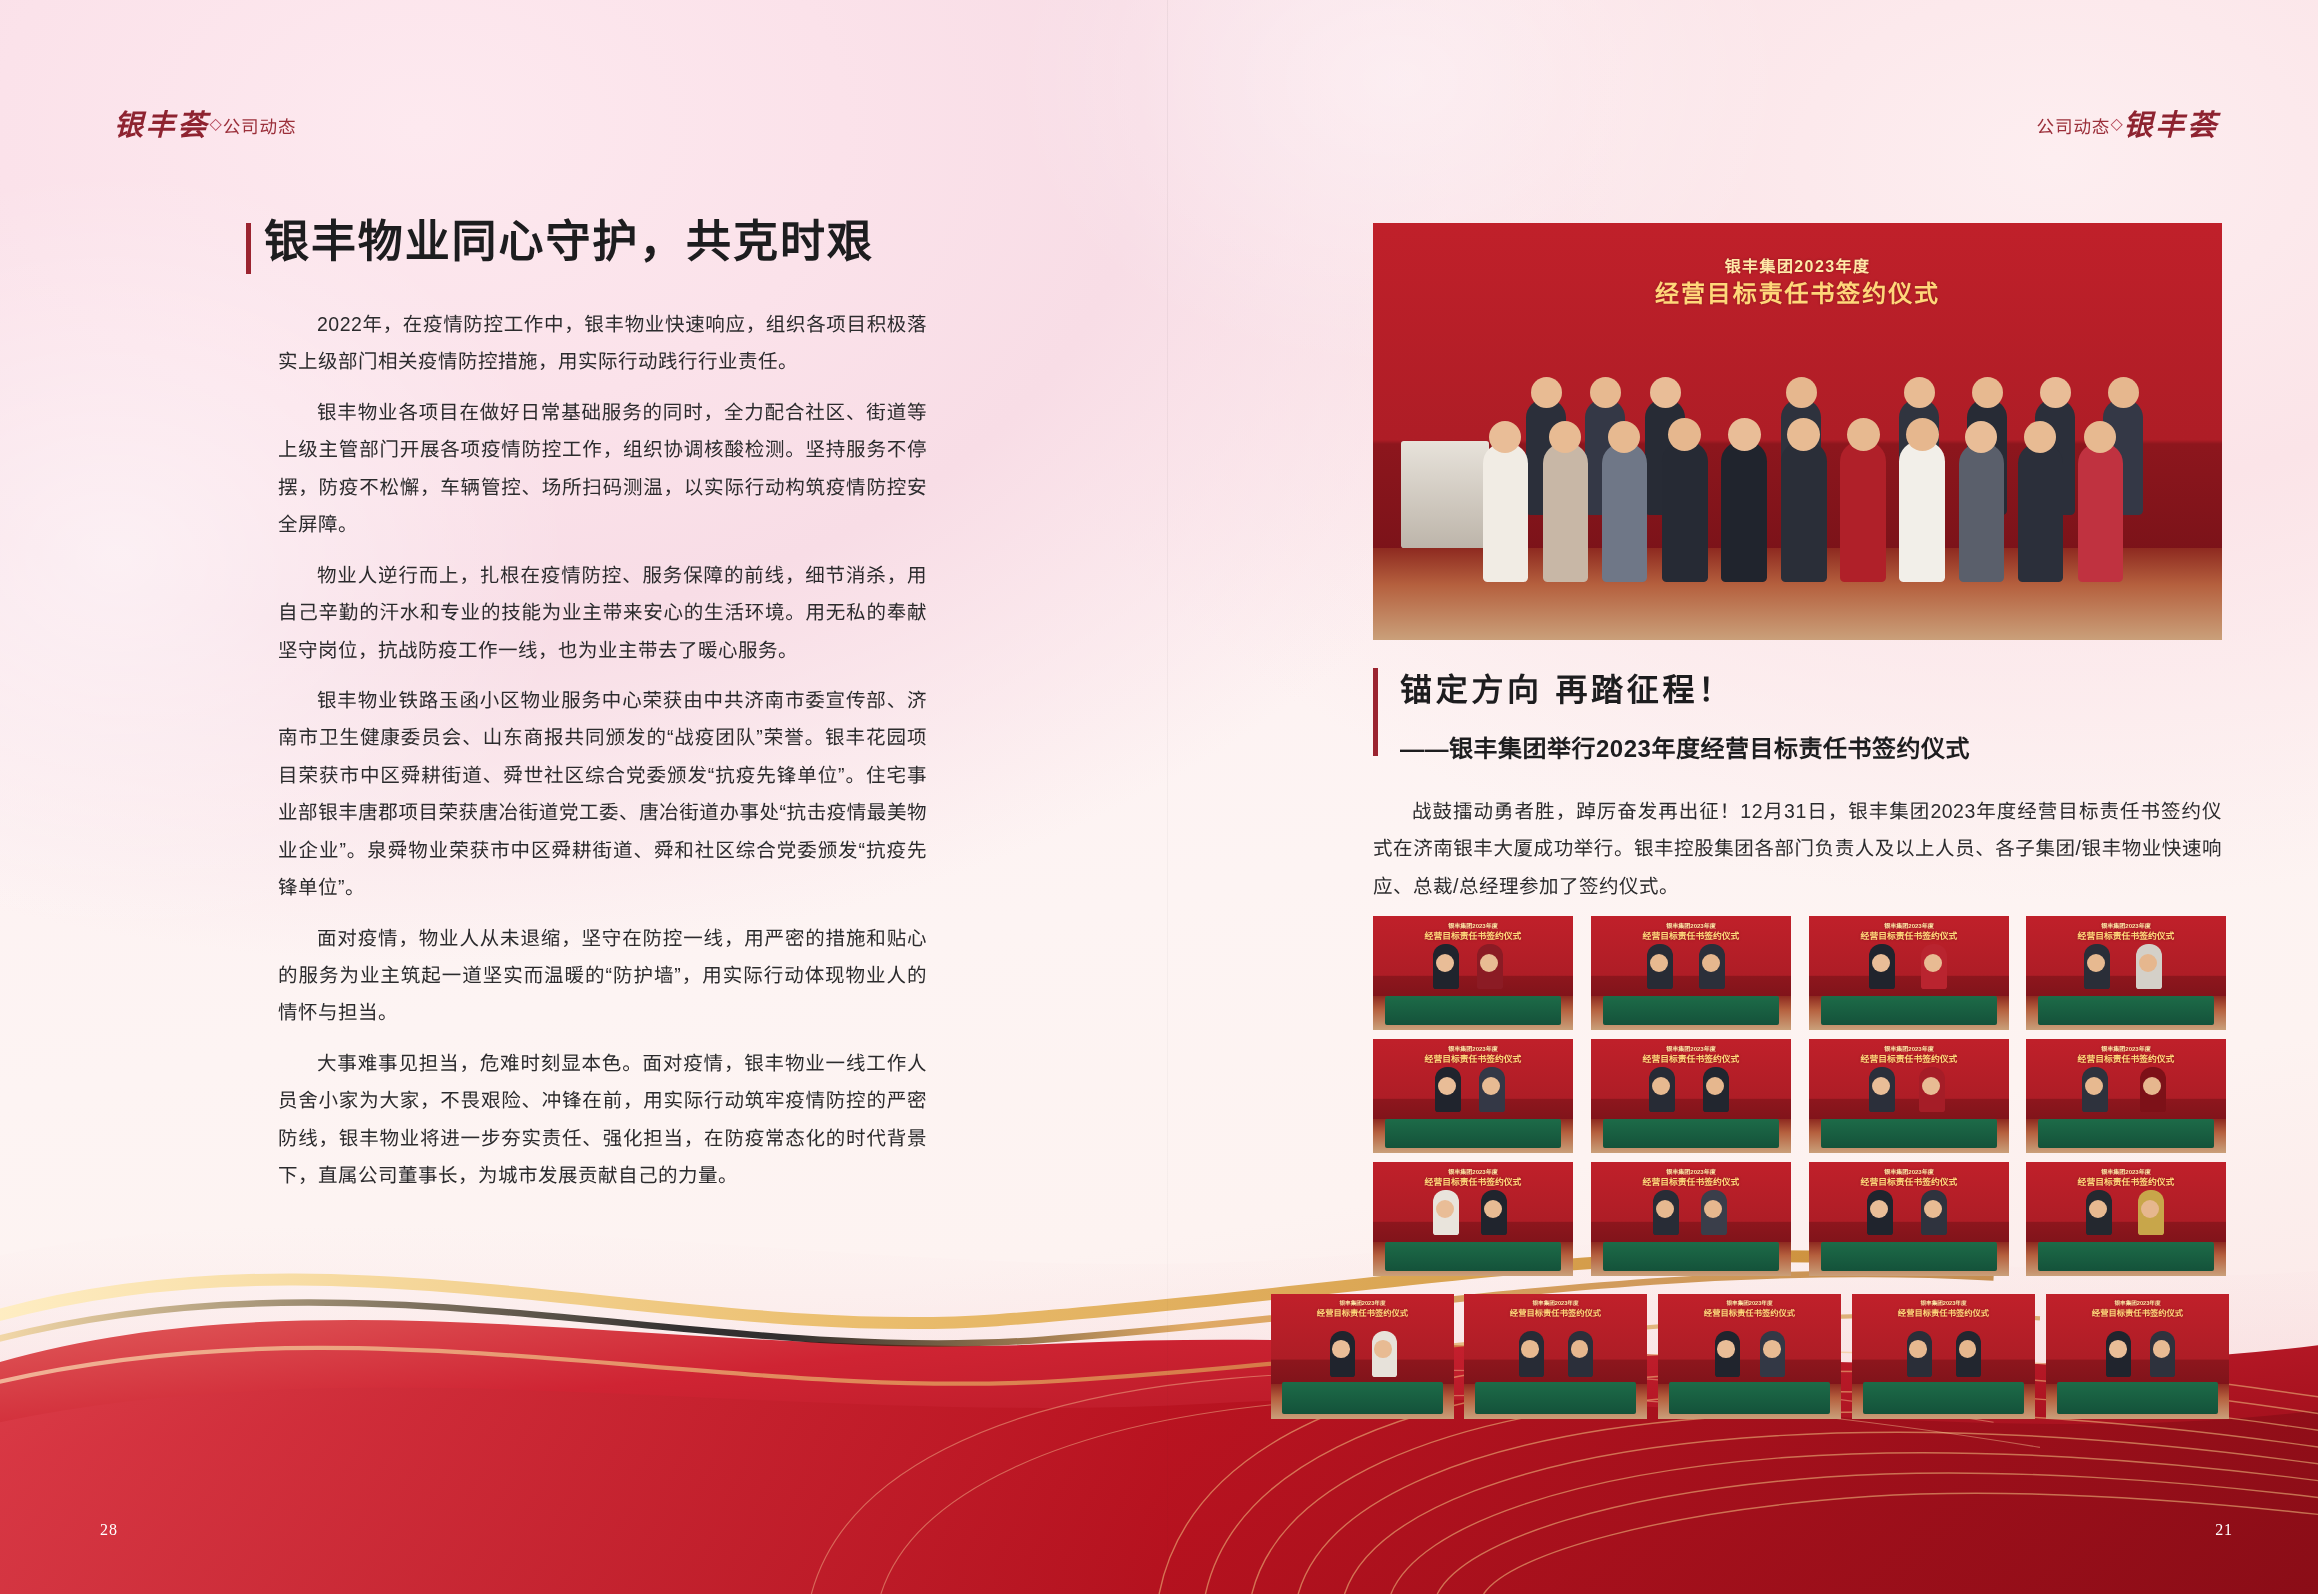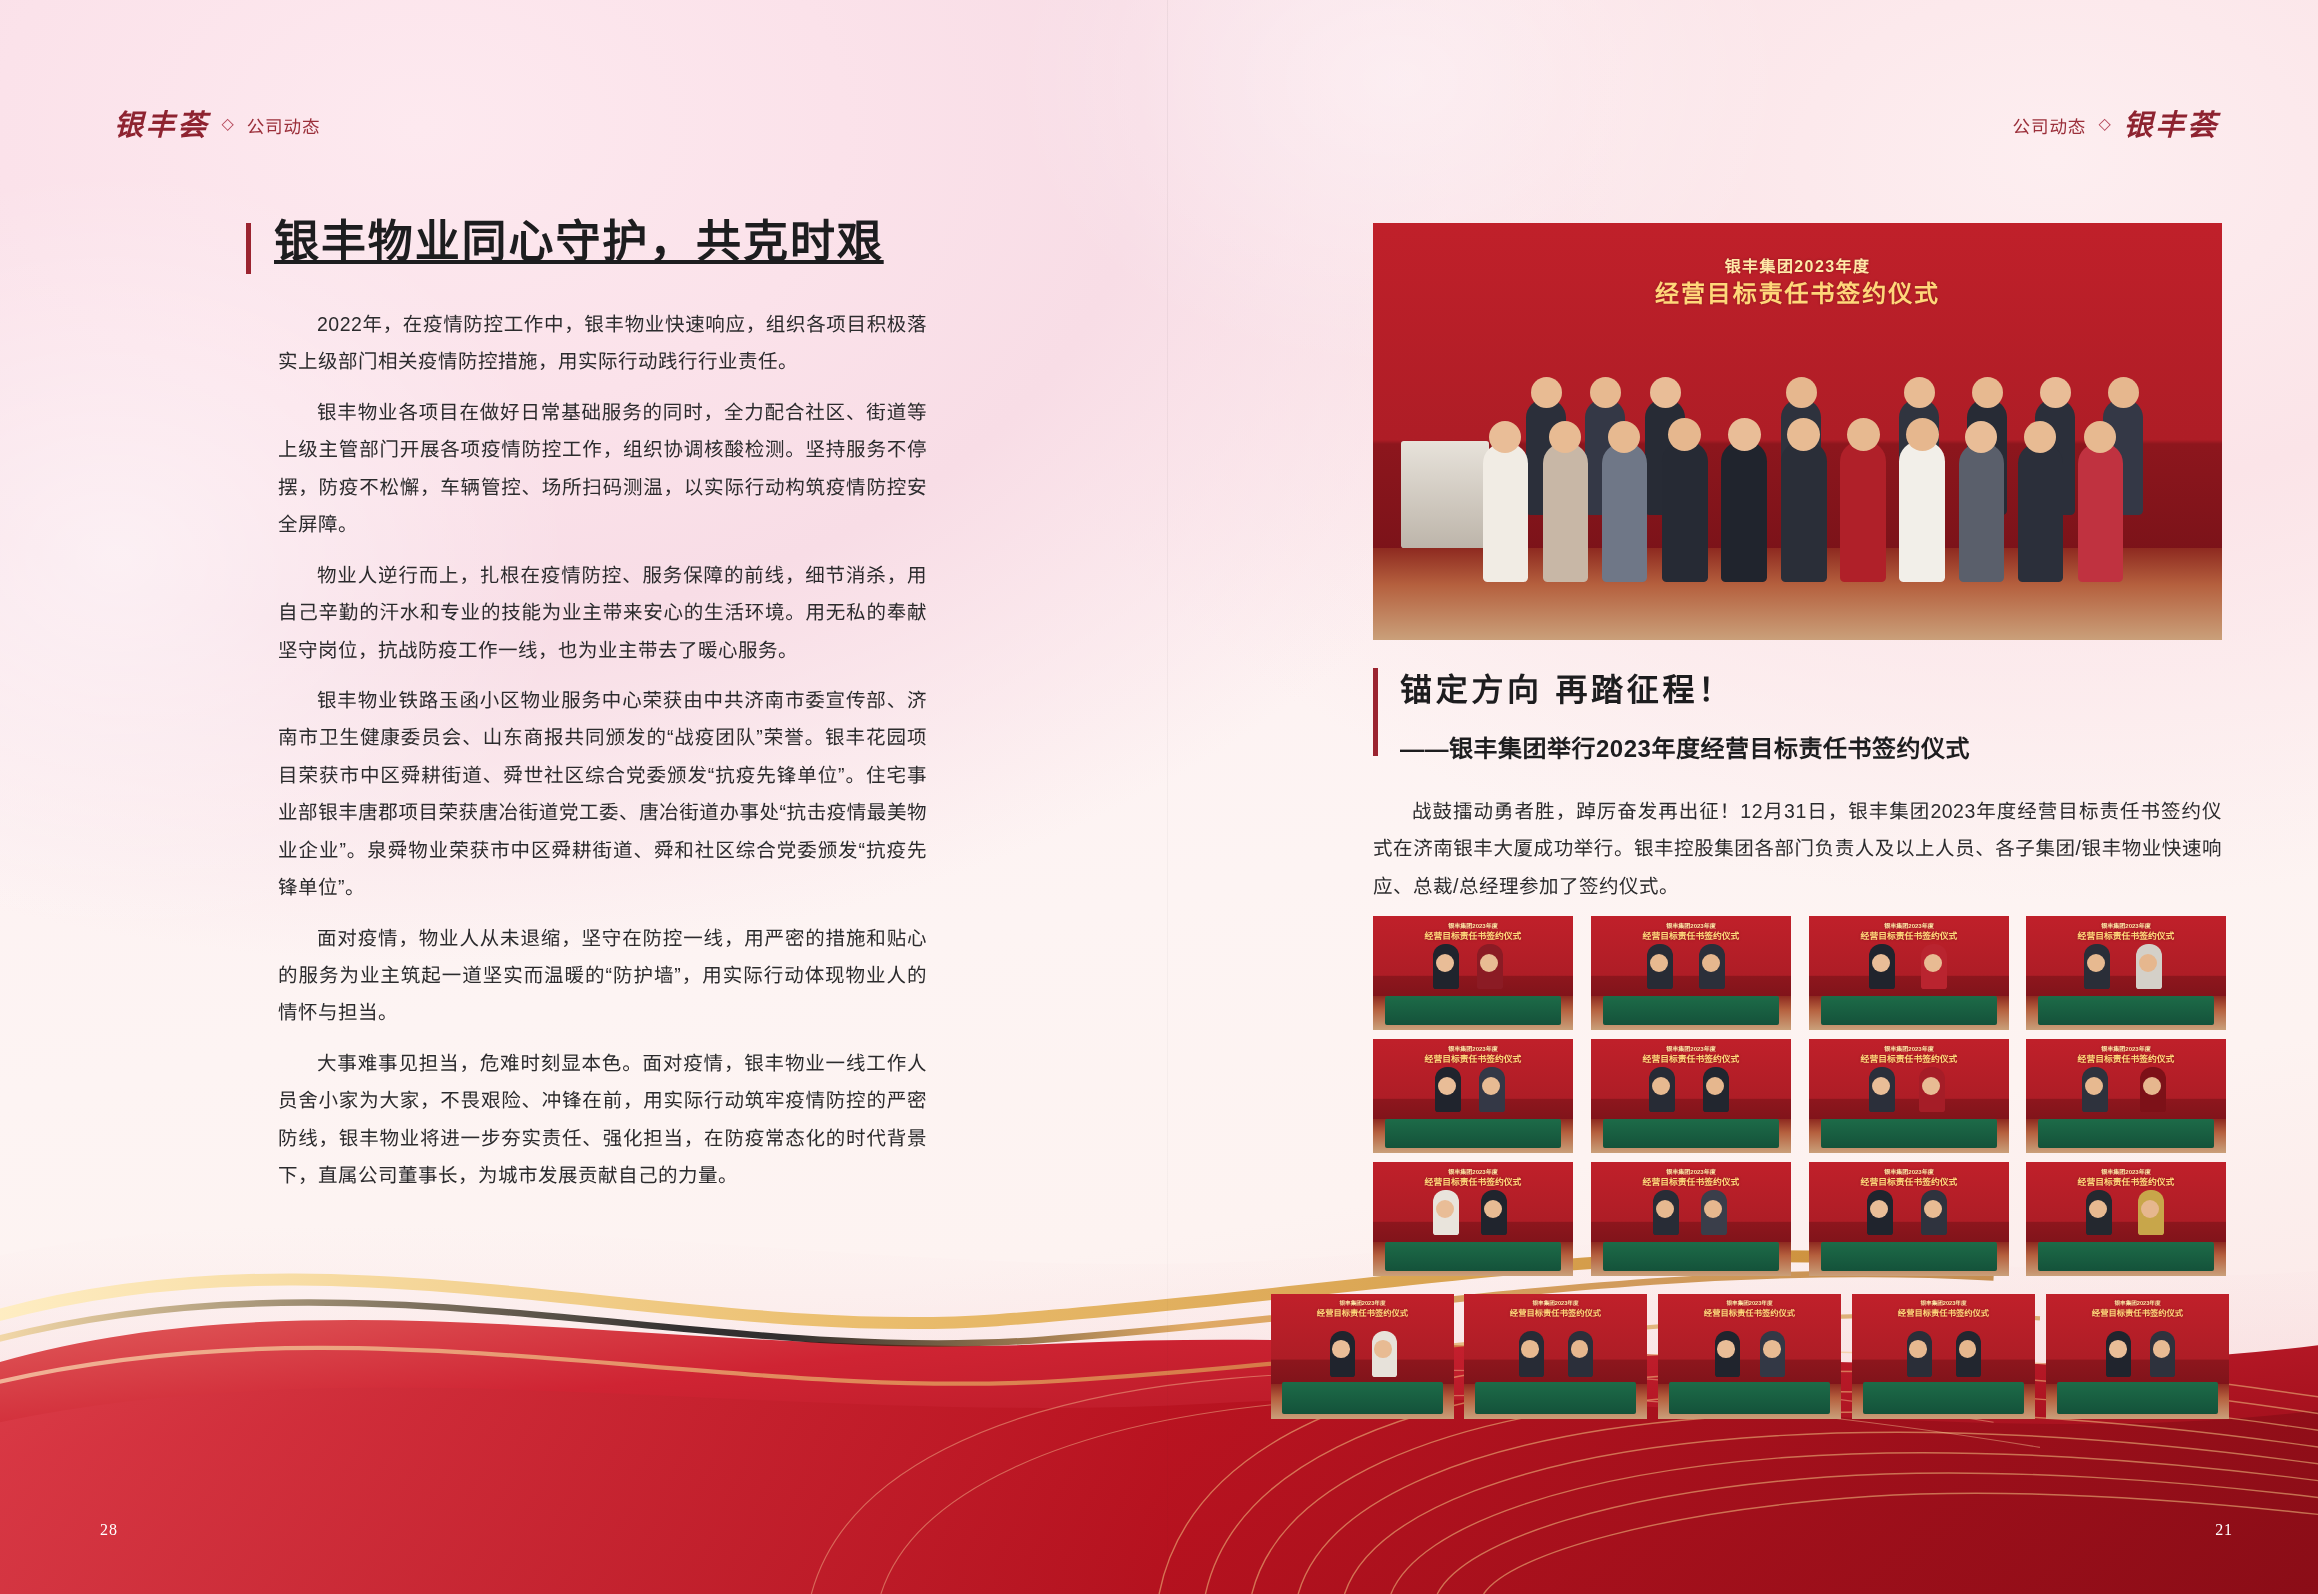--- a/index.html
+++ b/index.html
@@ -43,21 +43,20 @@
     pointer-events: none;
   }
   .ribbon-svg { display: block; width: 2333px; height: 492px; }
 
   
   .page-header {
     position: absolute;
     top: 111px;
     display: flex;
     align-items: center;
-    gap: 12px;
     font-size: 17.6px;
     color: #9b2f3a;
     letter-spacing: 0.9px;
   }
   .brand-script {
     font-family: "Liberation Serif", "DejaVu Serif", serif;
     font-style: italic;
     font-weight: bold;
     font-size: 29px;
     color: #8e2330;
@@ -259,21 +258,21 @@
   </div>
 
   <div class="page-header header-right">
     <span>公司动态</span>
     <span class="brand-dot">◇</span>
     <span class="brand-script">银丰荟</span>
   </div>
 
   <div class="col-rule" style="left:246px; top:223px; height:51px;"></div>
 
-  <h1 class="article-title" style="left:274px; top:217px;text-decoration:underline;">银丰物业同心守护，共克时艰</h1>
+  <h1 class="article-title" style="left:264px; top:217px;">银丰物业同心守护，共克时艰</h1>
 
   <div class="body-col" style="left:278px; top:306px;">
     <p>2022年，在疫情防控工作中，银丰物业快速响应，组织各项目积极落实上级部门相关疫情防控措施，用实际行动践行行业责任。</p>
     <p>银丰物业各项目在做好日常基础服务的同时，全力配合社区、街道等上级主管部门开展各项疫情防控工作，组织协调核酸检测。坚持服务不停摆，防疫不松懈，车辆管控、场所扫码测温，以实际行动构筑疫情防控安全屏障。</p>
     <p>物业人逆行而上，扎根在疫情防控、服务保障的前线，细节消杀，用自己辛勤的汗水和专业的技能为业主带来安心的生活环境。用无私的奉献坚守岗位，抗战防疫工作一线，也为业主带去了暖心服务。</p>
     <p>银丰物业铁路玉函小区物业服务中心荣获由中共济南市委宣传部、济南市卫生健康委员会、山东商报共同颁发的“战疫团队”荣誉。银丰花园项目荣获市中区舜耕街道、舜世社区综合党委颁发“抗疫先锋单位”。住宅事业部银丰唐郡项目荣获唐冶街道党工委、唐冶街道办事处“抗击疫情最美物业企业”。泉舜物业荣获市中区舜耕街道、舜和社区综合党委颁发“抗疫先锋单位”。</p>
     <p>面对疫情，物业人从未退缩，坚守在防控一线，用严密的措施和贴心的服务为业主筑起一道坚实而温暖的“防护墙”，用实际行动体现物业人的情怀与担当。</p>
     <p>大事难事见担当，危难时刻显本色。面对疫情，银丰物业一线工作人员舍小家为大家，不畏艰险、冲锋在前，用实际行动筑牢疫情防控的严密防线，银丰物业将进一步夯实责任、强化担当，在防疫常态化的时代背景下，直属公司董事长，为城市发展贡献自己的力量。</p>
   </div>
 

